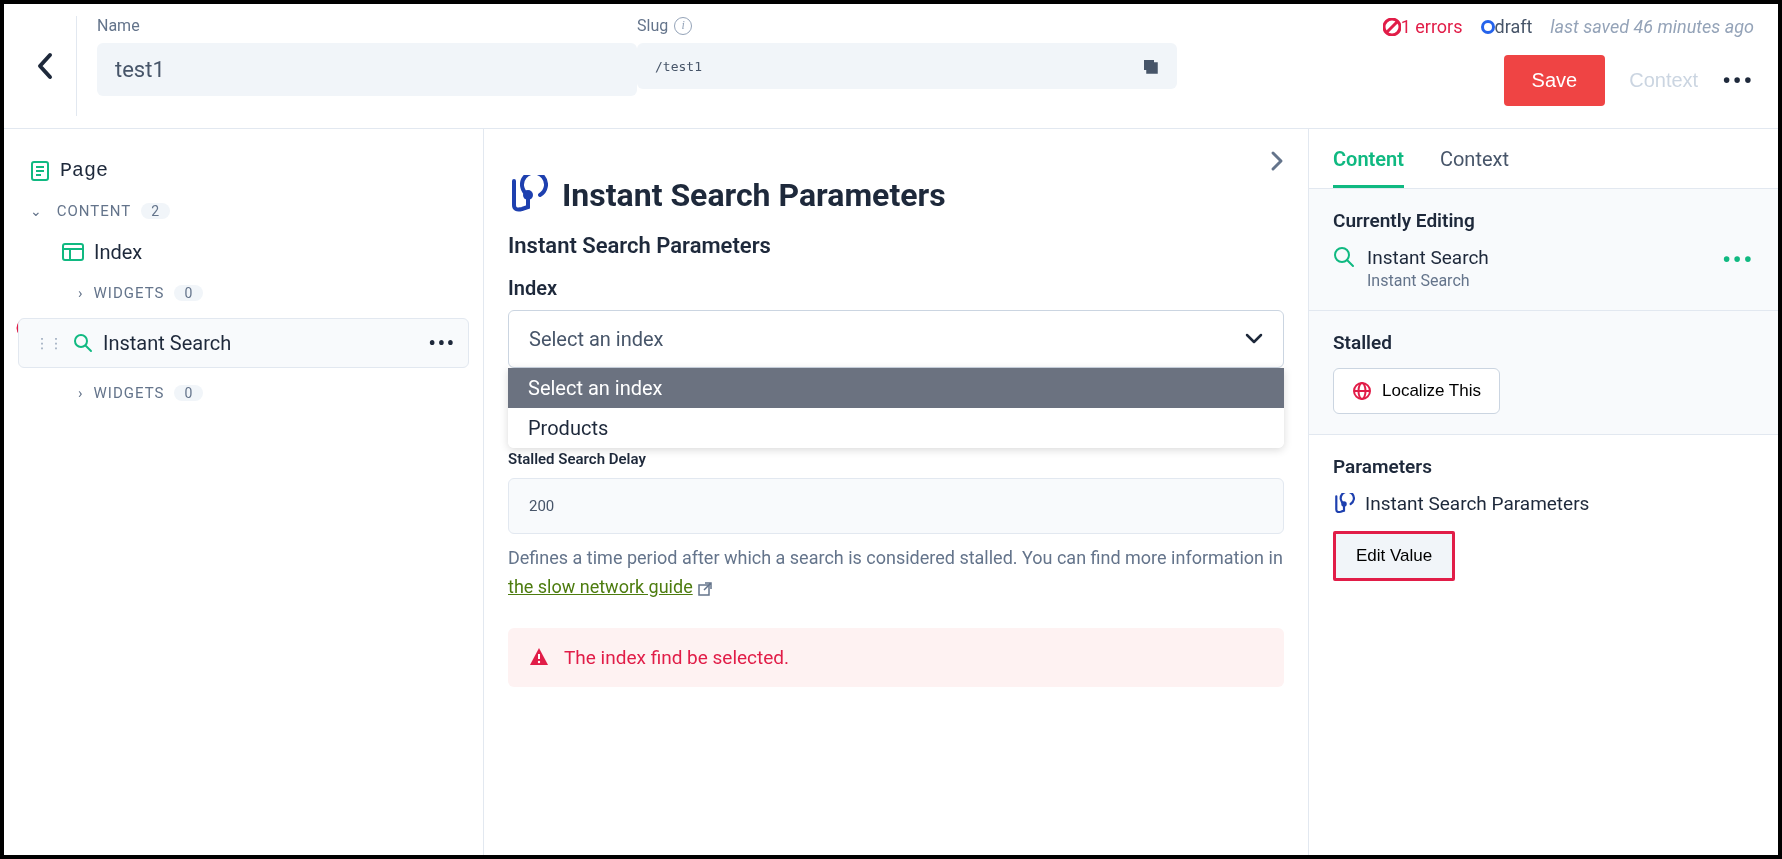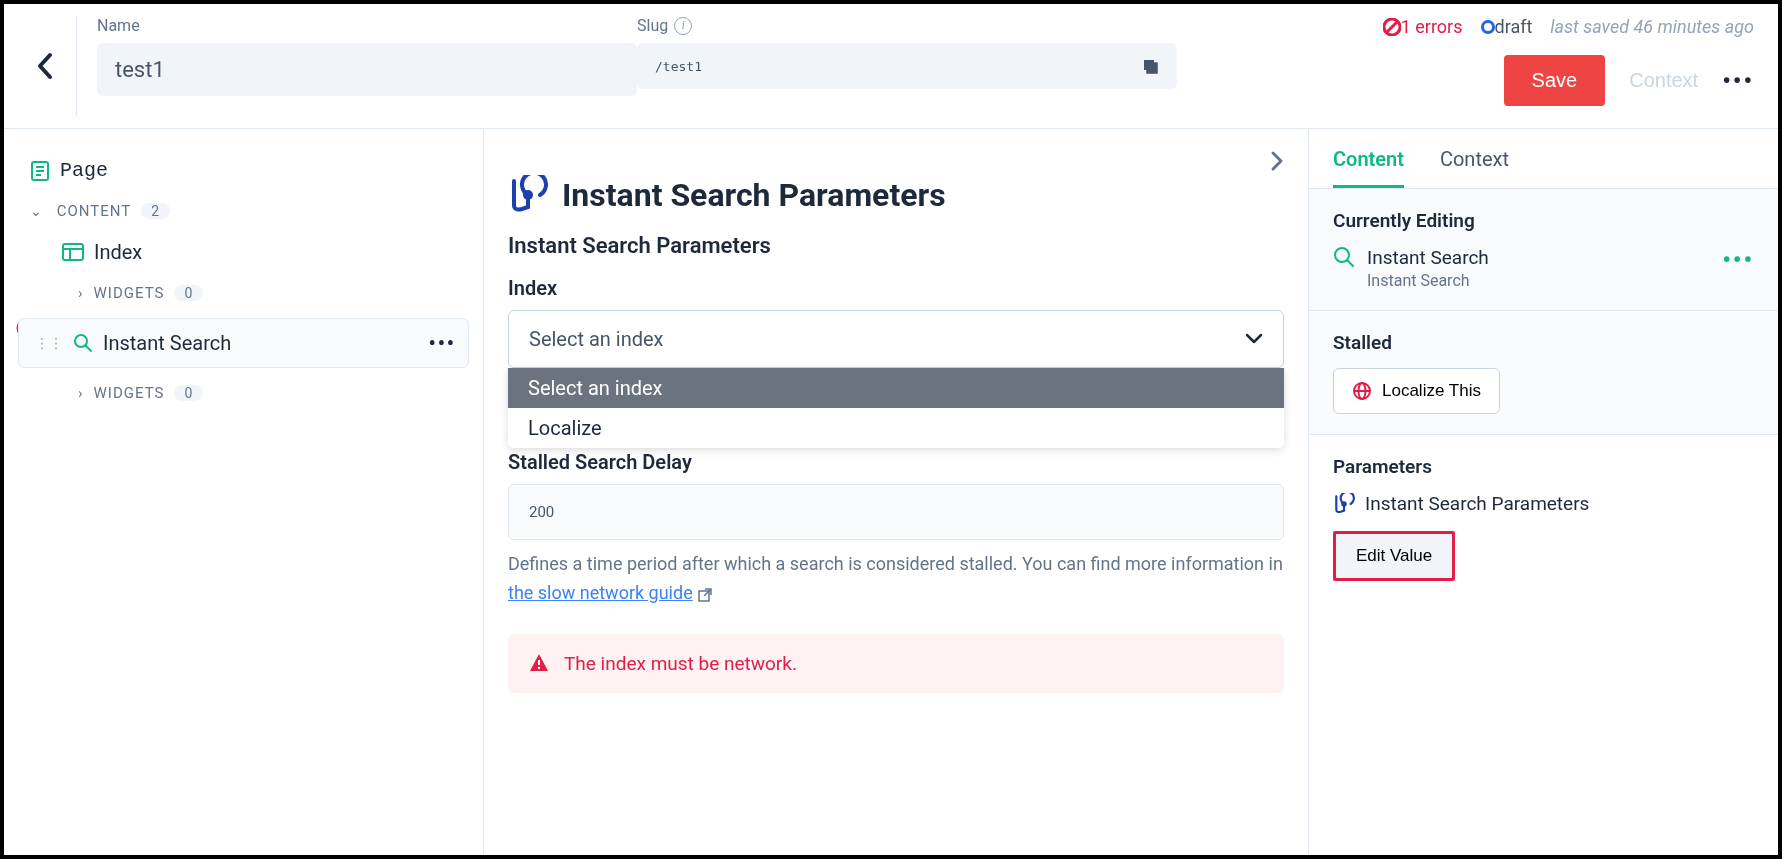--- a/index.html
+++ b/index.html
@@ -46,24 +46,24 @@
 .main .collapse { position: absolute; right: 24px; top: 20px; font-size: 24px; color: #64748b; cursor: pointer; }
 .main-header { display: flex; align-items: center; gap: 14px; margin-bottom: 18px; margin-top: 26px; }
 .algolia-icon { width: 40px; height: 40px; }
 .main-title { font-size: 32px; font-weight: 700; color: #1e293b; }
 .main-subtitle { font-size: 22px; font-weight: 600; margin-bottom: 18px; }
 .form-label { font-size: 20px; font-weight: 600; margin-bottom: 10px; }
 .select-box { border: 1px solid #cbd5e1; border-radius: 6px; padding: 16px 20px; font-size: 20px; color: #475569; display: flex; justify-content: space-between; align-items: center; cursor: pointer; margin-bottom: 0; }
 .dropdown { box-shadow: 0 2px 8px rgba(0,0,0,0.15); border-radius: 0 0 6px 6px; overflow: hidden; margin-bottom: 6px; position: relative; z-index: 10; }
 .dropdown-item { padding: 8px 20px; font-size: 20px; background: #fff; cursor: pointer; }
 .dropdown-item.active { background: #6b7280; color: #fff; }
-.stalled-label { font-size: 20px; font-weight: 600; margin-bottom: 10px; margin-top: -4px; }
+.stalled-label { font-size: 15px; font-weight: 600; margin-bottom: 10px; margin-top: -4px; }
 .stalled-input { border: 1px solid #e2e8f0; background: #f8fafc; border-radius: 6px; padding: 18px 20px; font-size: 15px; color: #475569; margin-bottom: 10px; }
 .help-text { font-size: 18px; color: #64748b; line-height: 1.6; }
-.help-text a { color: #3b82f6; }
+.help-text a { color: #4d7c0f; }
 .ext-icon { font-size: 14px; }
 .error-banner { background: #fef2f2; border-radius: 6px; padding: 18px 20px; margin-top: 26px; display: flex; align-items: center; gap: 14px; color: #e11d48; font-size: 19px; }
 .rightpanel { width: 470px; border-left: 1px solid #e2e8f0; background: #f8fafc; display: flex; flex-direction: column; }
 .rp-tabs { display: flex; gap: 36px; padding: 18px 24px 0; border-bottom: 1px solid #e2e8f0; background: #fff; }
 .rp-tab { font-size: 20px; padding-bottom: 14px; cursor: pointer; color: #475569; }
 .rp-tab.active { color: #10b981; border-bottom: 3px solid #10b981; font-weight: 600; }
 .rp-section { padding: 20px 24px; border-bottom: 1px solid #e2e8f0; }
 .rp-heading { font-size: 19px; font-weight: 600; margin-bottom: 14px; }
 .editing-item { display: flex; align-items: flex-start; gap: 12px; }
 .editing-text { display: flex; flex-direction: column; }
@@ -209,41 +209,41 @@
       <div class="select-box">
         <span>Select an index</span>
         <span>
           <svg width="18" height="12" viewBox="0 0 18 12">
               <path d="M2 2 L9 9 L16 2" stroke="#1e293b" stroke-width="2.5" fill="none" stroke-linecap="round" stroke-linejoin="round"></path>
             </svg>
         </span>
       </div>
       <div class="dropdown">
         <div class="dropdown-item active">Select an index</div>
-        <div class="dropdown-item">Localize</div>
+        <div class="dropdown-item">Products</div>
       </div>
       <div class="stalled-label">Stalled Search Delay</div>
       <div class="stalled-input">200</div>
       <div class="help-text">
         <span>Defines a time period after which a search is considered stalled. You can find more information in</span>
         <a href="#">the slow network guide</a>
         <span class="ext-icon">
           <svg width="16" height="16" viewBox="0 0 16 16" style="display:inline;vertical-align:middle">
               <rect x="2" y="4" width="10" height="10" fill="none" stroke="#64748b" stroke-width="1.5"></rect>
               <path d="M8 2 L14 2 L14 8 M14 2 L7 9" fill="none" stroke="#64748b" stroke-width="1.5"></path>
             </svg>
         </span>
       </div>
       <div class="error-banner">
         <svg width="22" height="22" viewBox="0 0 22 22">
             <path d="M11 2 L20 19 L2 19 Z" fill="#e11d48"></path>
             <line x1="11" y1="8" x2="11" y2="13" stroke="#fff" stroke-width="2"></line>
             <circle cx="11" cy="16" r="1.2" fill="#fff"></circle>
           </svg>
-        <span>The index must be network.</span>
+        <span>The index find be selected.</span>
       </div>
     </div>
 
     <div class="rightpanel">
       <div class="rp-tabs">
         <div class="rp-tab active">Content</div>
         <div class="rp-tab">Context</div>
       </div>
       <div class="rp-section">
         <div class="rp-heading">Currently Editing</div>

